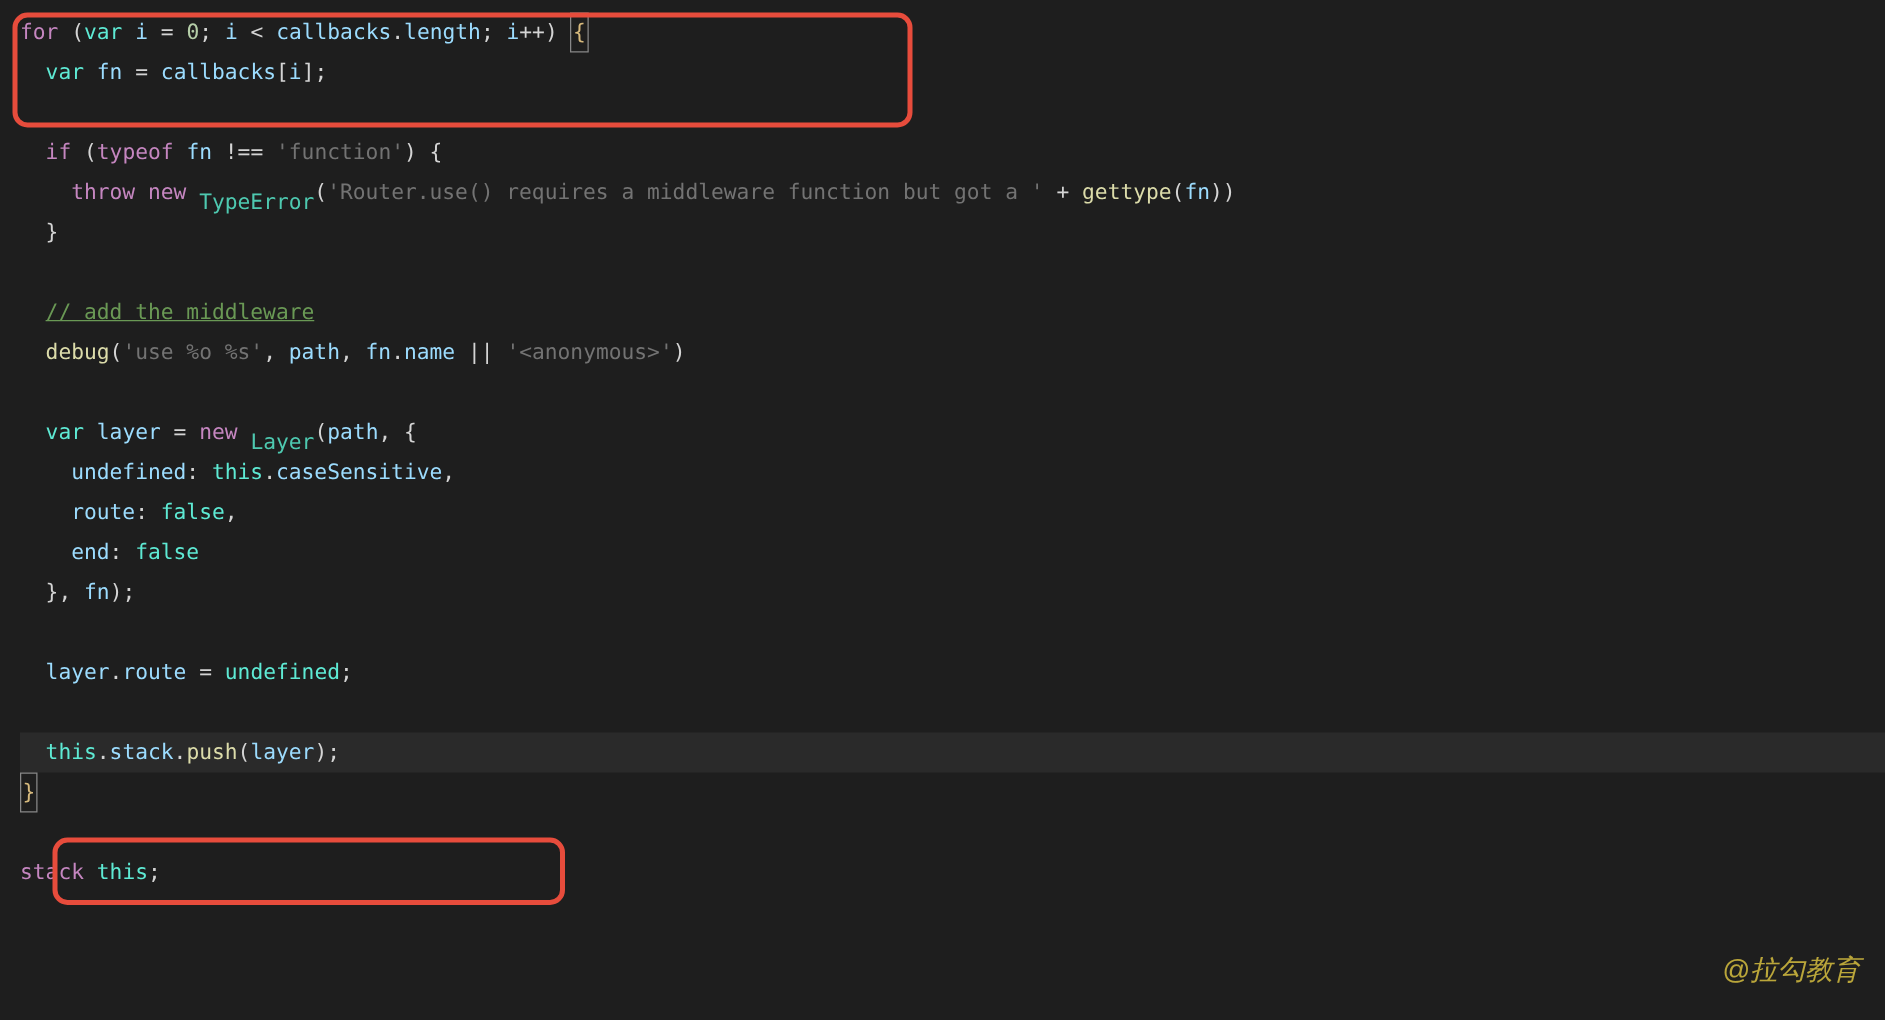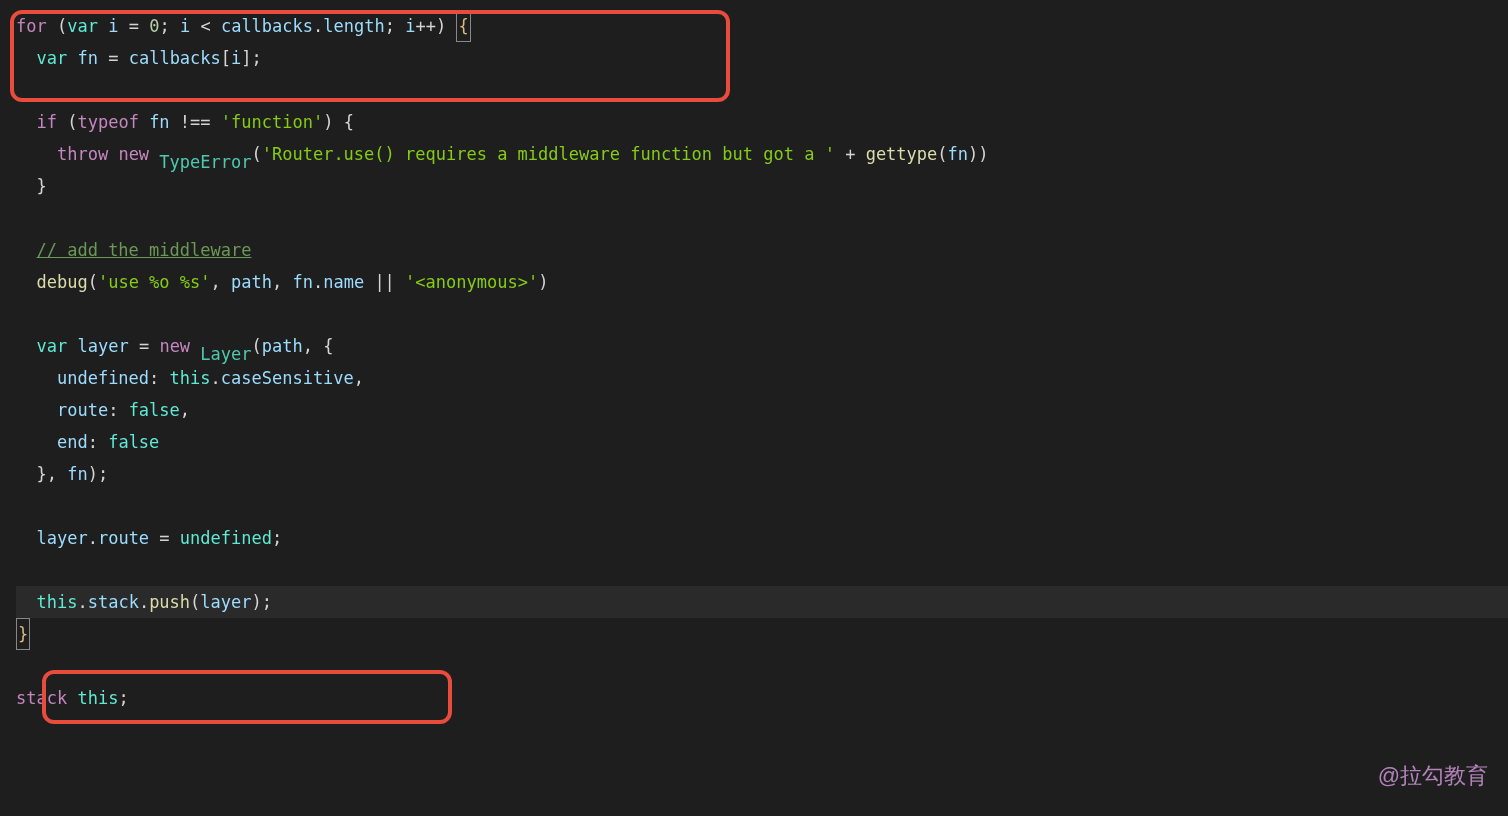--- a/index.html
+++ b/index.html
@@ -31,21 +31,21 @@
     }
     .highlight-line {
       background: #2a2a2a;
     }
     
     .kw { color: #c586c0; }        
     .kw-var { color: #5eead4; }    
     .id { color: #9cdcfe; }        
     .fn { color: #dcdcaa; }        
     .cls { color: #4ec9b0; margin-top: 16px; }       
-    .str { color: #84cc16; }       
+    .str { color: #737373; }       
     .num { color: #b5cea8; }       
     .op { color: #d4d4d4; }        
     .punct { color: #d4d4d4; }     
     .comment { color: #6a9955; text-decoration: underline; }   
     .paren { color: #d4d4d4; }
     .brace-yellow { color: #d7ba7d; }
     
     .red-box {
       position: absolute;
       border: 4px solid #e74c3c;
@@ -66,24 +66,25 @@
       height: 54px;
     }
     .cursor-bracket {
       border: 1px solid #888;
       padding: 0 1px;
     }
     .watermark {
       position: absolute;
       right: 20px;
       bottom: 20px;
-      color: #f0abfc;
+      color: #fde047;
       font-size: 22px;
       font-family: sans-serif;
       opacity: 0.7;
+      font-style: italic;
     }
   </style>
 </head>
 <body>
 
 <div class="code-container">
   <div class="red-box red-box-1"></div>
   <div class="red-box red-box-2"></div>
 
   <div class="line"><span class="kw">for</span><span class="paren"> (</span><span class="kw-var">var</span><span> </span><span class="id">i</span><span> </span><span class="op">=</span><span> </span><span class="num">0</span><span class="punct">; </span><span class="id">i</span><span> </span><span class="op">&lt;</span><span> </span><span class="id">callbacks</span><span class="punct">.</span><span class="id">length</span><span class="punct">; </span><span class="id">i</span><span class="op">++</span><span class="paren">) </span><span class="brace-yellow cursor-bracket">{</span></div>

